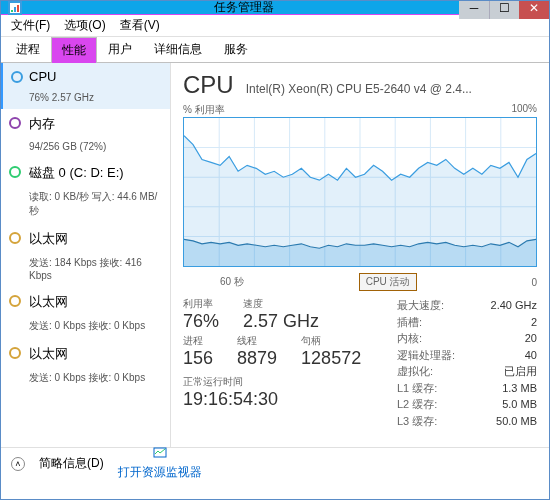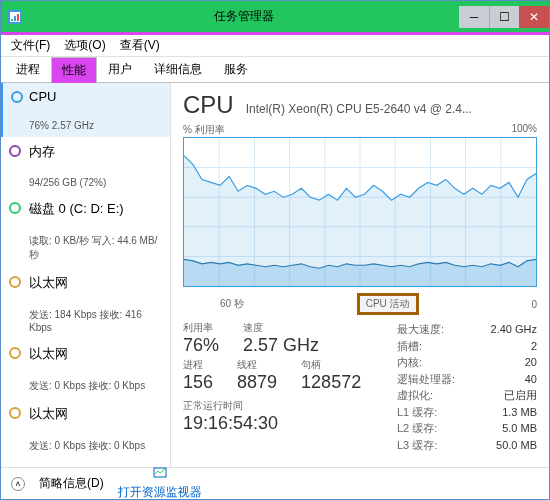--- a/index.html
+++ b/index.html
@@ -1,17 +1,17 @@
 <!DOCTYPE html>
 <html><head>
 <meta charset="utf-8">
 <style>
 * { margin: 0; padding: 0; box-sizing: border-box; font-family: "Microsoft YaHei", "Segoe UI", sans-serif; }
 body { background: #fff; width: 550px; height: 500px; overflow: hidden; border: 1px solid #5a8cc7; }
-.titlebar { background: #22c55e; height: 34px; display: flex; align-items: center; border-bottom: 3px solid #d946ef; }
+.titlebar { background: #0ea5e9; height: 14px; display: flex; align-items: center; border-bottom: 1px solid #d946ef; }
 .titlebar-icon { width: 16px; height: 16px; margin: 0 6px; }
 .titlebar-title { flex: 1; text-align: center; font-size: 12px; color: #000; }
 .winbtns { display: flex; }
 .winbtn { width: 30px; height: 22px; display: flex; align-items: center; justify-content: center; font-size: 12px; }
 .winbtn.min { background: #c8ced4; }
 .winbtn.max { background: #c8ced4; border-left: 1px solid #aab; }
 .winbtn.close { background: #c75050; color: #fff; }
 .menubar { height: 22px; display: flex; align-items: center; padding: 0 6px; font-size: 12px; gap: 6px; border-bottom: 1px solid #e0e0e0; }
 .menuitem { padding: 2px 4px; }
 .tabbar { height: 26px; display: flex; align-items: flex-end; padding: 0 4px; border-bottom: 1px solid #c0c0c0; font-size: 12px; }
@@ -20,30 +20,30 @@
 .body { display: flex; height: 384px; }
 .sidebar { width: 170px; border-right: 1px solid #e0e0e0; overflow: hidden; }
 .side-item { padding: 6px 8px 6px 28px; position: relative; font-size: 12px; cursor: pointer; }
 .side-item.sel { background: #e5f1fb; border-left: 2px solid #3399ff; padding-left: 26px; }
 .side-item .ring { position: absolute; left: 8px; top: 8px; width: 12px; height: 12px; border: 2px solid #888; border-radius: 50%; }
 .side-item.sel .ring { border-color: #3a9de0; }
 .side-item.mem .ring { border-color: #8e44ad; }
 .side-item.disk .ring { border-color: #2ecc71; }
 .side-item.net .ring { border-color: #d4a33a; }
 .side-title { font-size: 13px; color: #000; }
-.side-sub { font-size: 10px; color: #555; margin-top: 16px; }
+.side-sub { font-size: 10px; color: #555; margin-top: 8px; }
 .main { flex: 1; padding: 8px 12px 4px 12px; overflow: hidden; }
 .main-head { display: flex; align-items: baseline; gap: 12px; margin-bottom: 4px; }
 .main-head h1 { font-size: 24px; font-weight: normal; color: #333; }
 .main-head .subt { font-size: 12px; color: #555; white-space: nowrap; overflow: hidden; text-overflow: ellipsis; flex: 1; }
 .chart-wrap { margin-bottom: 6px; }
 .chart-labels { display: flex; justify-content: space-between; font-size: 10px; color: #666; }
 .chart { width: 100%; height: 150px; border: 1px solid #3a9de0; background: #fff; }
 .chart-bottom { display: flex; justify-content: space-between; align-items: center; font-size: 10px; color: #666; margin-top: 2px; margin-left: 37px; }
-.chart-caption { border: 3px solid #a16207; padding: 1px 6px; background: #f4f4f4; }
+.chart-caption { border: 1px solid #a16207; padding: 1px 6px; background: #f4f4f4; }
 .stats { display: flex; font-size: 11px; }
 .stats-left { flex: 1; }
 .stat-row1 { display: flex; gap: 24px; margin-bottom: 2px; }
 .stat-row2 { display: flex; gap: 24px; margin-bottom: 6px; }
 .stat-lbl { color: #666; font-size: 10px; }
 .stat-val { font-size: 18px; color: #333; }
 .uptime-lbl { color: #666; font-size: 10px; }
 .uptime-val { font-size: 18px; color: #333; }
 .stats-right { width: 140px; font-size: 11px; }
 .kv { display: flex; justify-content: space-between; line-height: 1.5; }

